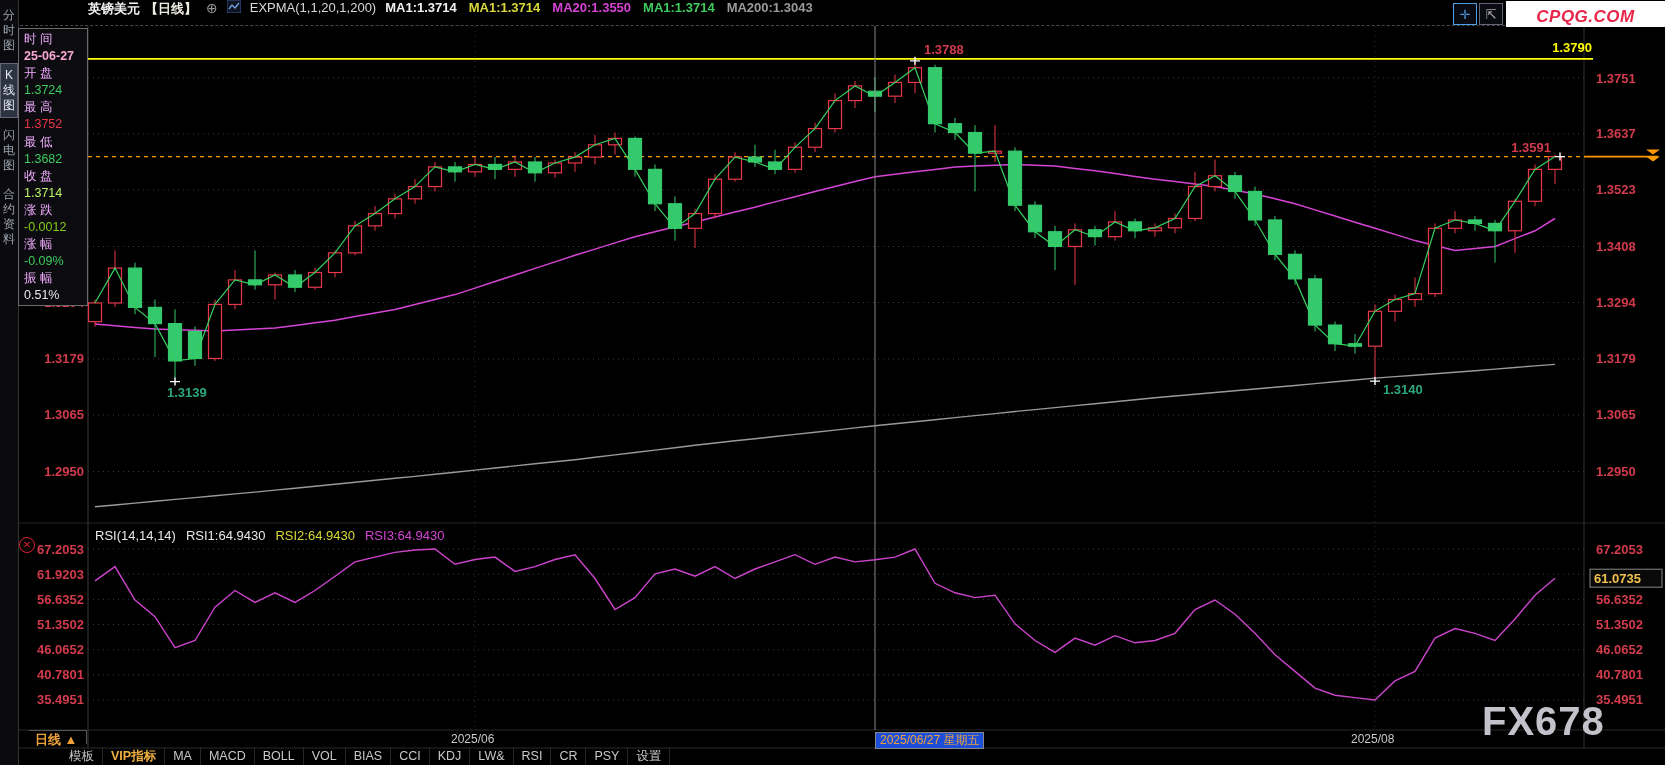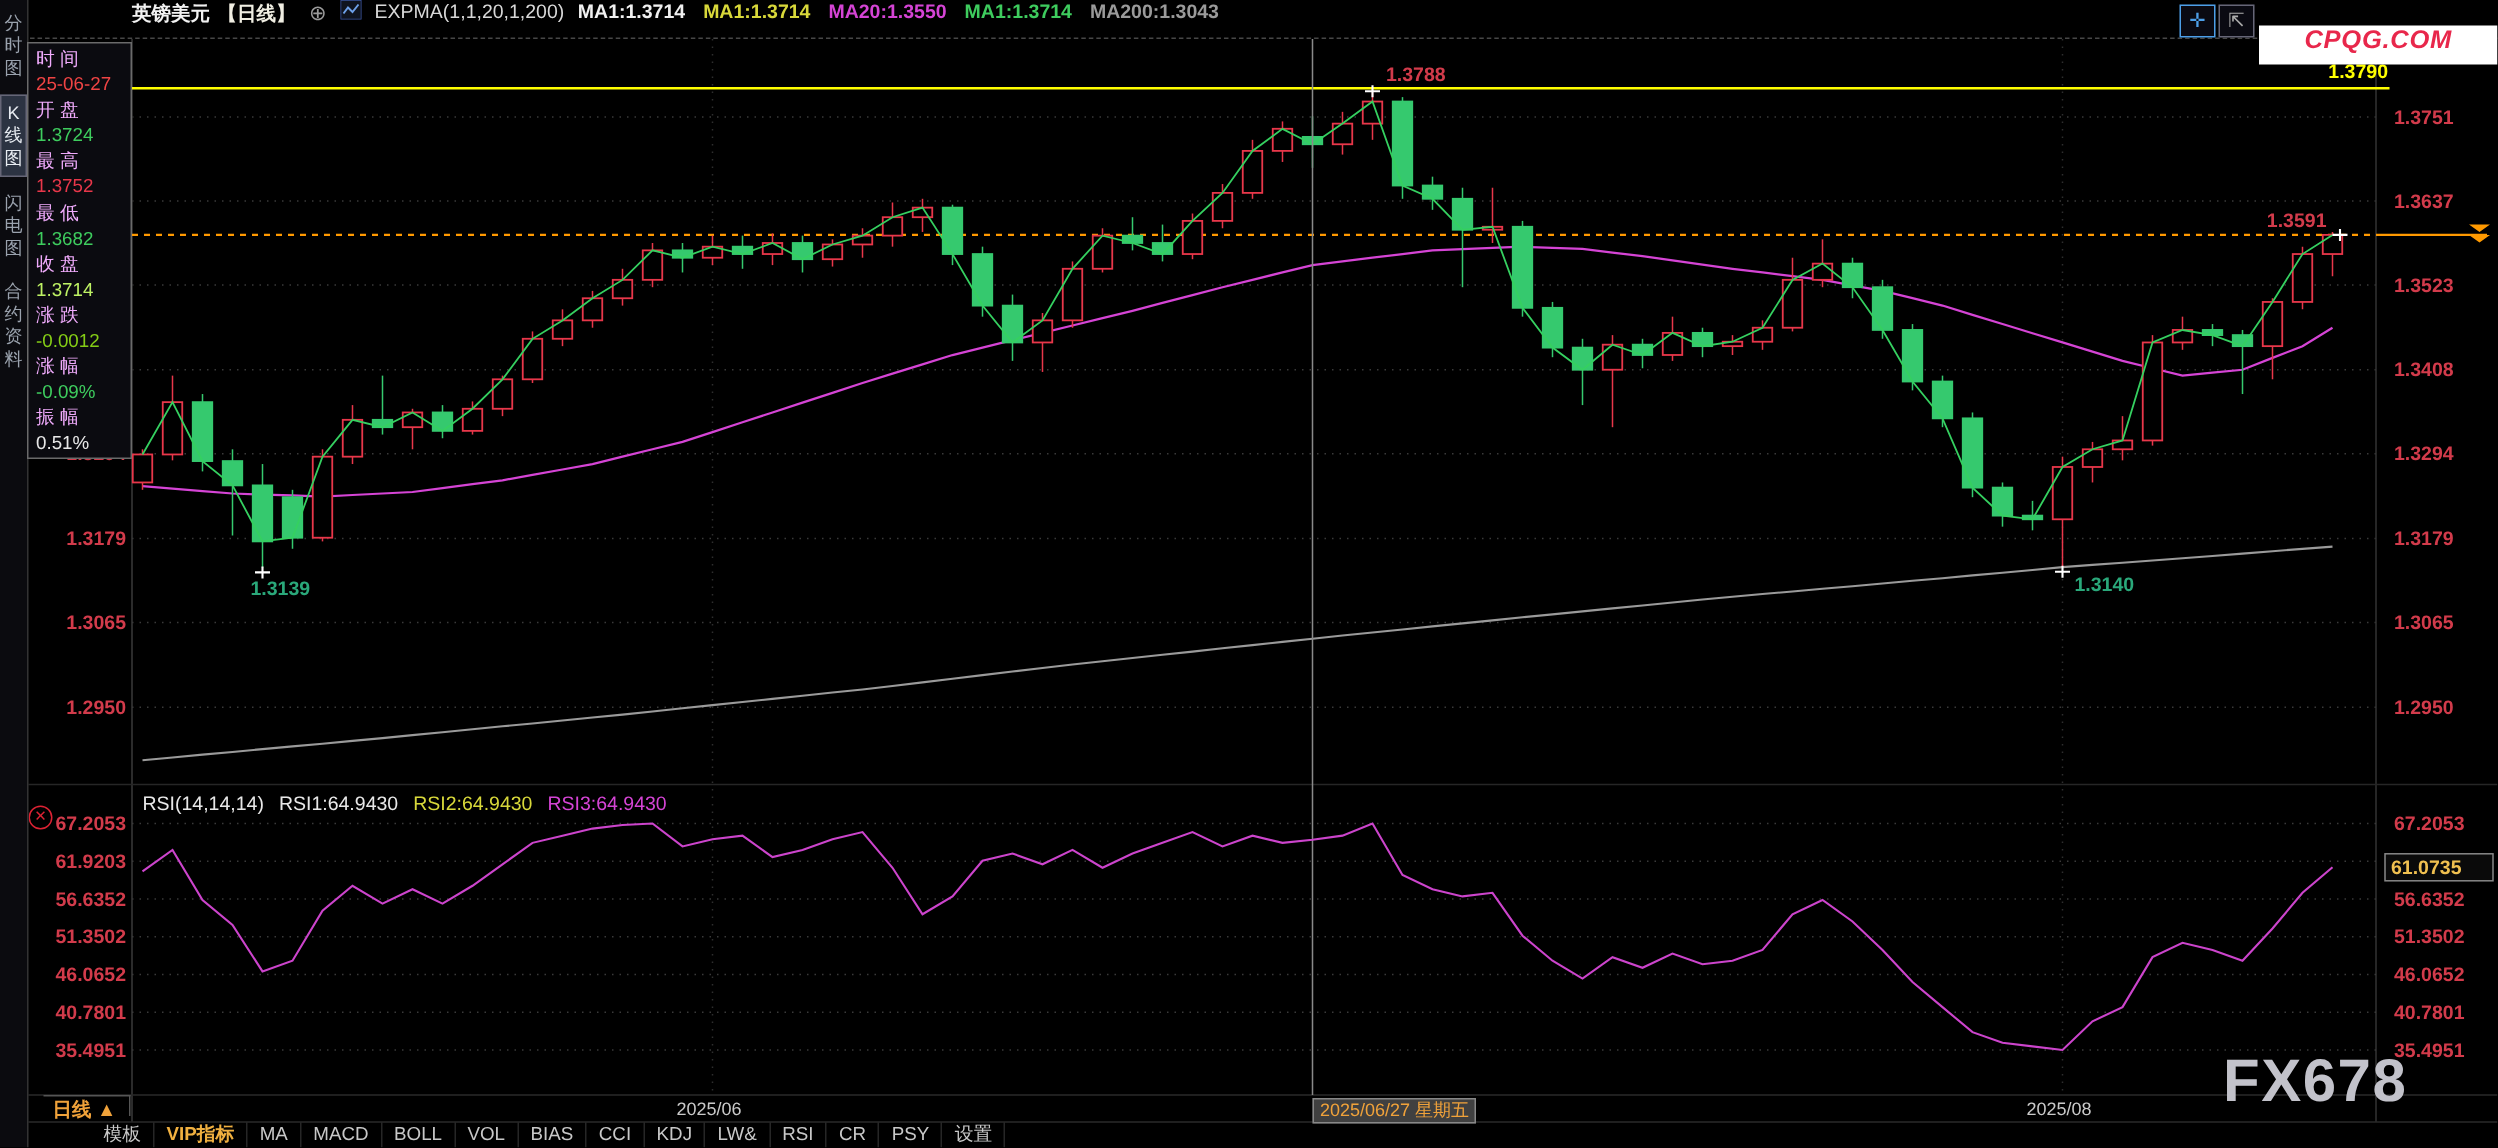--- a/index.html
+++ b/index.html
@@ -11,36 +11,36 @@
   #header .sym{color:#f2f2f2;font-weight:bold;}
   #header .tag{color:#f0eee2;font-weight:bold;}
   #header .plus{color:#9a9a9a;font-size:14px;}
   #header .ind{color:#d8d8d8;}
   .hval{font-weight:bold;}
   #header-rule{left:0;top:25px;width:1665px;height:0;border-top:1px dashed #474747;z-index:5;}
   
   .titleicon{top:3px;width:22px;height:20px;border:1px solid #667;display:flex;align-items:center;justify-content:center;font-size:13px;z-index:31;background:#0a0a12;}
   #icon-pan{left:1453px;color:#4d9fe8;border-color:#4d9fe8;}
   #icon-scale{left:1479px;color:#aaa;}
-  #logo{left:1506px;top:17px;width:159px;height:26px;background:#fff;display:flex;align-items:flex-start;justify-content:center;z-index:31;}
+  #logo{left:1506px;top:1px;width:159px;height:26px;background:#fff;display:flex;align-items:flex-end;justify-content:center;z-index:31;}
   #logo span{color:#e8274b;font-weight:bold;font-style:italic;font-size:17px;letter-spacing:.5px;}
   
   #sidebar{left:0;top:0;width:18px;height:765px;background:#0b0b0f;border-right:1px solid #333;z-index:40;}
   .side-tab{width:18px;color:#9aa2ad;font-size:12px;line-height:15px;text-align:center;white-space:pre-line;padding:4px 0;cursor:pointer;}
   .side-tab.active{background:#2c3342;color:#e8ecf2;border:1px solid #667;box-sizing:border-box;}
   
   #info{left:18px;top:28px;width:70px;height:278px;background:#0b0b10;border:1px solid #6a6a6a;z-index:50;box-sizing:border-box;padding-top:2px;}
   .inf-row{height:17.1px;line-height:17.1px;padding-left:5px;font-size:12.5px;color:#f0abfc;white-space:nowrap;}
   
   #rsi-head{left:95px;top:528px;display:flex;gap:10px;font-size:13px;z-index:30;white-space:nowrap;}
   #rsi-close{left:19px;top:537px;width:14px;height:14px;border:1px solid #d23;border-radius:50%;color:#d23;font-size:10px;line-height:13px;text-align:center;z-index:30;cursor:pointer;}
   
   #period-box{left:29px;top:730px;width:58px;height:14px;border-top:1px solid #555;border-right:1px solid #555;color:#f0a23a;font-weight:bold;font-size:13px;line-height:18px;padding-left:6px;z-index:30;cursor:pointer;box-sizing:border-box;}
   .dlabel{top:732px;font-size:12px;color:#c9c9c9;z-index:30;white-space:nowrap;}
-  .dlabel.boxed{border:1px solid #888;background:#404040;color:#f0a23a;padding:0 4px;line-height:15px;}
+  .dlabel.boxed{border:1px solid #888;background:#1d4ed8;color:#f0a23a;padding:0 4px;line-height:15px;}
   #watermark{left:1482px;top:699px;font-size:40px;font-weight:bold;color:#c2c2ca;z-index:25;letter-spacing:1px;}
   
   #toolbar{left:19px;top:748px;height:17px;display:flex;align-items:stretch;z-index:30;font-size:12.5px;}
   .tb{color:#c8c8c8;padding:0 8px;line-height:17px;border-right:1px solid #262626;cursor:pointer;white-space:nowrap;}
   .tb.selected{background:#5a6068;color:#fff;margin-top:47px;}
   .tb.vip{color:#f0b040;font-weight:bold;}
   svg text{font-family:"Liberation Sans","DejaVu Sans",sans-serif;}
 </style>
 </head>
 <body>
@@ -306,21 +306,21 @@
 电
 图</div>
     <div class="side-tab" style="margin-top: 6px;">合
 约
 资
 料</div>
   </div>
 
 <div id="info" class="abs">
     <div class="inf-row">时 间</div>
-    <div class="inf-row" style="color: #ef4444;">25-06-27</div>
+    <div class="inf-row" style="color: #f9a8d4; font-weight: bold;">25-06-27</div>
     <div class="inf-row">开 盘</div>
     <div class="inf-row" style="color: rgb(62, 204, 94);">1.3724</div>
     <div class="inf-row">最 高</div>
     <div class="inf-row" style="color: rgb(232, 55, 74);">1.3752</div>
     <div class="inf-row">最 低</div>
     <div class="inf-row" style="color: rgb(62, 204, 94);">1.3682</div>
     <div class="inf-row">收 盘</div>
     <div class="inf-row" style="color: #bef264;">1.3714</div>
     <div class="inf-row">涨 跌</div>
     <div class="inf-row" style="color: #84cc16;">-0.0012</div>

